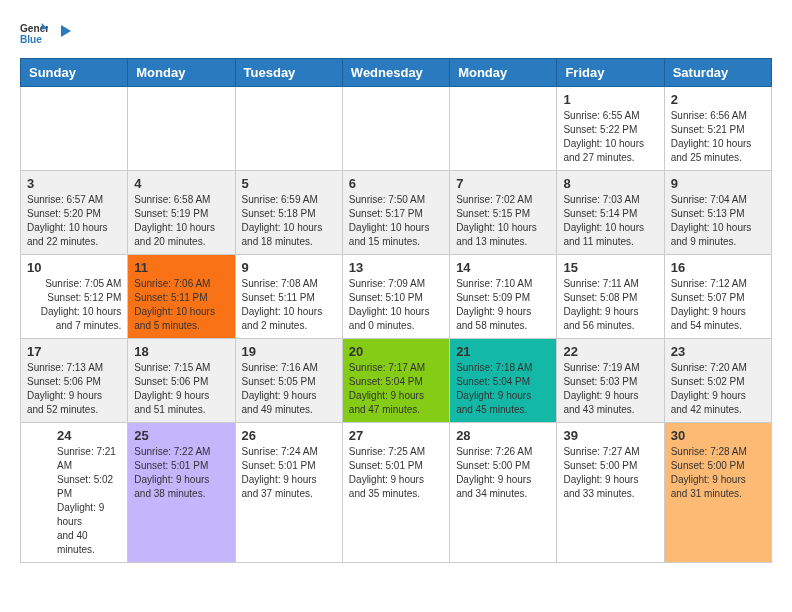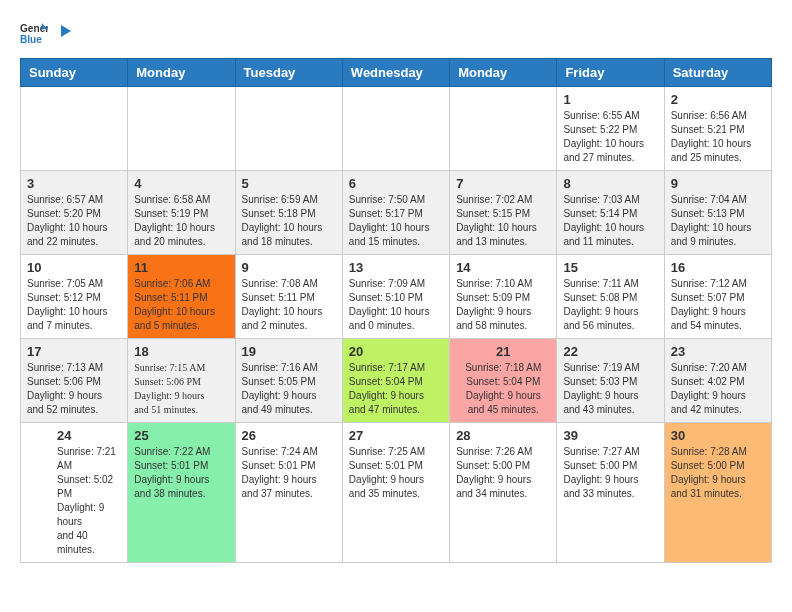--- a/index.html
+++ b/index.html
@@ -207,21 +207,21 @@
             <span class="day-number">9</span>
             <div class="day-info" style="white-space: pre-line;">Sunrise: 7:04 AM
 Sunset: 5:13 PM
 Daylight: 10 hours
 and 9 minutes.</div>
           </td>
         </tr>
         <tr>
           <td style="background: rgb(255, 255, 255); border-radius: 24px;">
             <span class="day-number">10</span>
-            <div class="day-info" style="white-space: pre-line;">Sunrise: 7:05 AM
+            <div class="day-info" style="white-space: pre-line; text-align: right;">Sunrise: 7:05 AM
 Sunset: 5:12 PM
 Daylight: 10 hours
 and 7 minutes.</div>
           </td>
           <td style="background: #f97316;">
             <span class="day-number">11</span>
             <div class="day-info" style="white-space: pre-line;">Sunrise: 7:06 AM
 Sunset: 5:11 PM
 Daylight: 10 hours
 and 5 minutes.</div>
@@ -265,70 +265,70 @@
         <tr>
           <td style="background: rgb(240, 240, 240);">
             <span class="day-number">17</span>
             <div class="day-info" style="white-space: pre-line;">Sunrise: 7:13 AM
 Sunset: 5:06 PM
 Daylight: 9 hours
 and 52 minutes.</div>
           </td>
           <td style="background: rgb(240, 240, 240);">
             <span class="day-number">18</span>
-            <div class="day-info" style="white-space: pre-line; font-family: Liberation Serif, serif;">Sunrise: 7:15 AM
+            <div class="day-info" style="white-space: pre-line;">Sunrise: 7:15 AM
 Sunset: 5:06 PM
 Daylight: 9 hours
 and 51 minutes.</div>
           </td>
           <td style="background: rgb(240, 240, 240);">
             <span class="day-number">19</span>
             <div class="day-info" style="white-space: pre-line;">Sunrise: 7:16 AM
 Sunset: 5:05 PM
 Daylight: 9 hours
 and 49 minutes.</div>
           </td>
-          <td style="background: #bef264;">
+          <td style="background: #84cc16;">
             <span class="day-number">20</span>
             <div class="day-info" style="white-space: pre-line;">Sunrise: 7:17 AM
 Sunset: 5:04 PM
 Daylight: 9 hours
 and 47 minutes.</div>
           </td>
-          <td style="background: #fca5a5; text-align: center;">
+          <td style="background: #14b8a6;">
             <span class="day-number">21</span>
             <div class="day-info" style="white-space: pre-line;">Sunrise: 7:18 AM
 Sunset: 5:04 PM
 Daylight: 9 hours
 and 45 minutes.</div>
           </td>
           <td style="background: rgb(240, 240, 240);">
             <span class="day-number">22</span>
             <div class="day-info" style="white-space: pre-line;">Sunrise: 7:19 AM
 Sunset: 5:03 PM
 Daylight: 9 hours
 and 43 minutes.</div>
           </td>
           <td style="background: rgb(240, 240, 240);">
             <span class="day-number">23</span>
             <div class="day-info" style="white-space: pre-line;">Sunrise: 7:20 AM
-Sunset: 4:02 PM
+Sunset: 5:02 PM
 Daylight: 9 hours
 and 42 minutes.</div>
           </td>
         </tr>
         <tr>
           <td style="background: rgb(255, 255, 255); padding-left: 36px;">
             <span class="day-number">24</span>
             <div class="day-info" style="white-space: pre-line;">Sunrise: 7:21 AM
 Sunset: 5:02 PM
 Daylight: 9 hours
 and 40 minutes.</div>
           </td>
-          <td style="background: #86efac;">
+          <td style="background: #c4b5fd;">
             <span class="day-number">25</span>
             <div class="day-info" style="white-space: pre-line;">Sunrise: 7:22 AM
 Sunset: 5:01 PM
 Daylight: 9 hours
 and 38 minutes.</div>
           </td>
           <td style="background: rgb(255, 255, 255);">
             <span class="day-number">26</span>
             <div class="day-info" style="white-space: pre-line;">Sunrise: 7:24 AM
 Sunset: 5:01 PM

